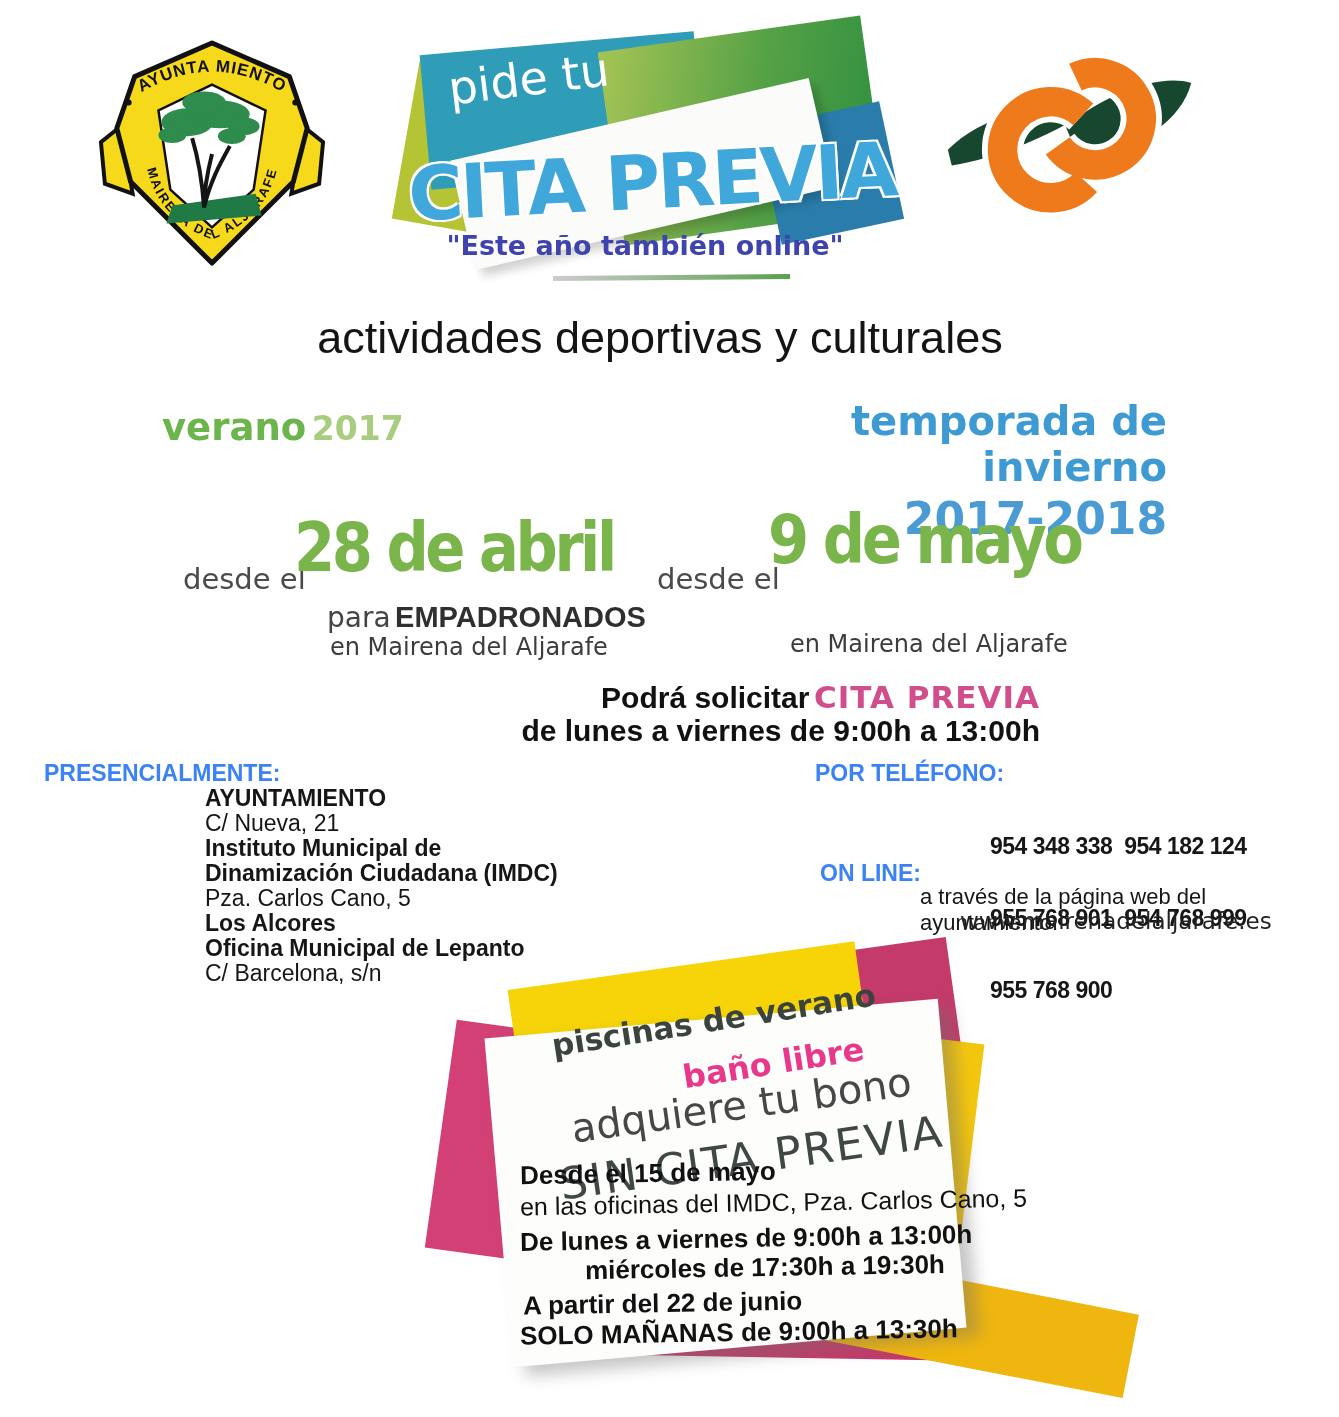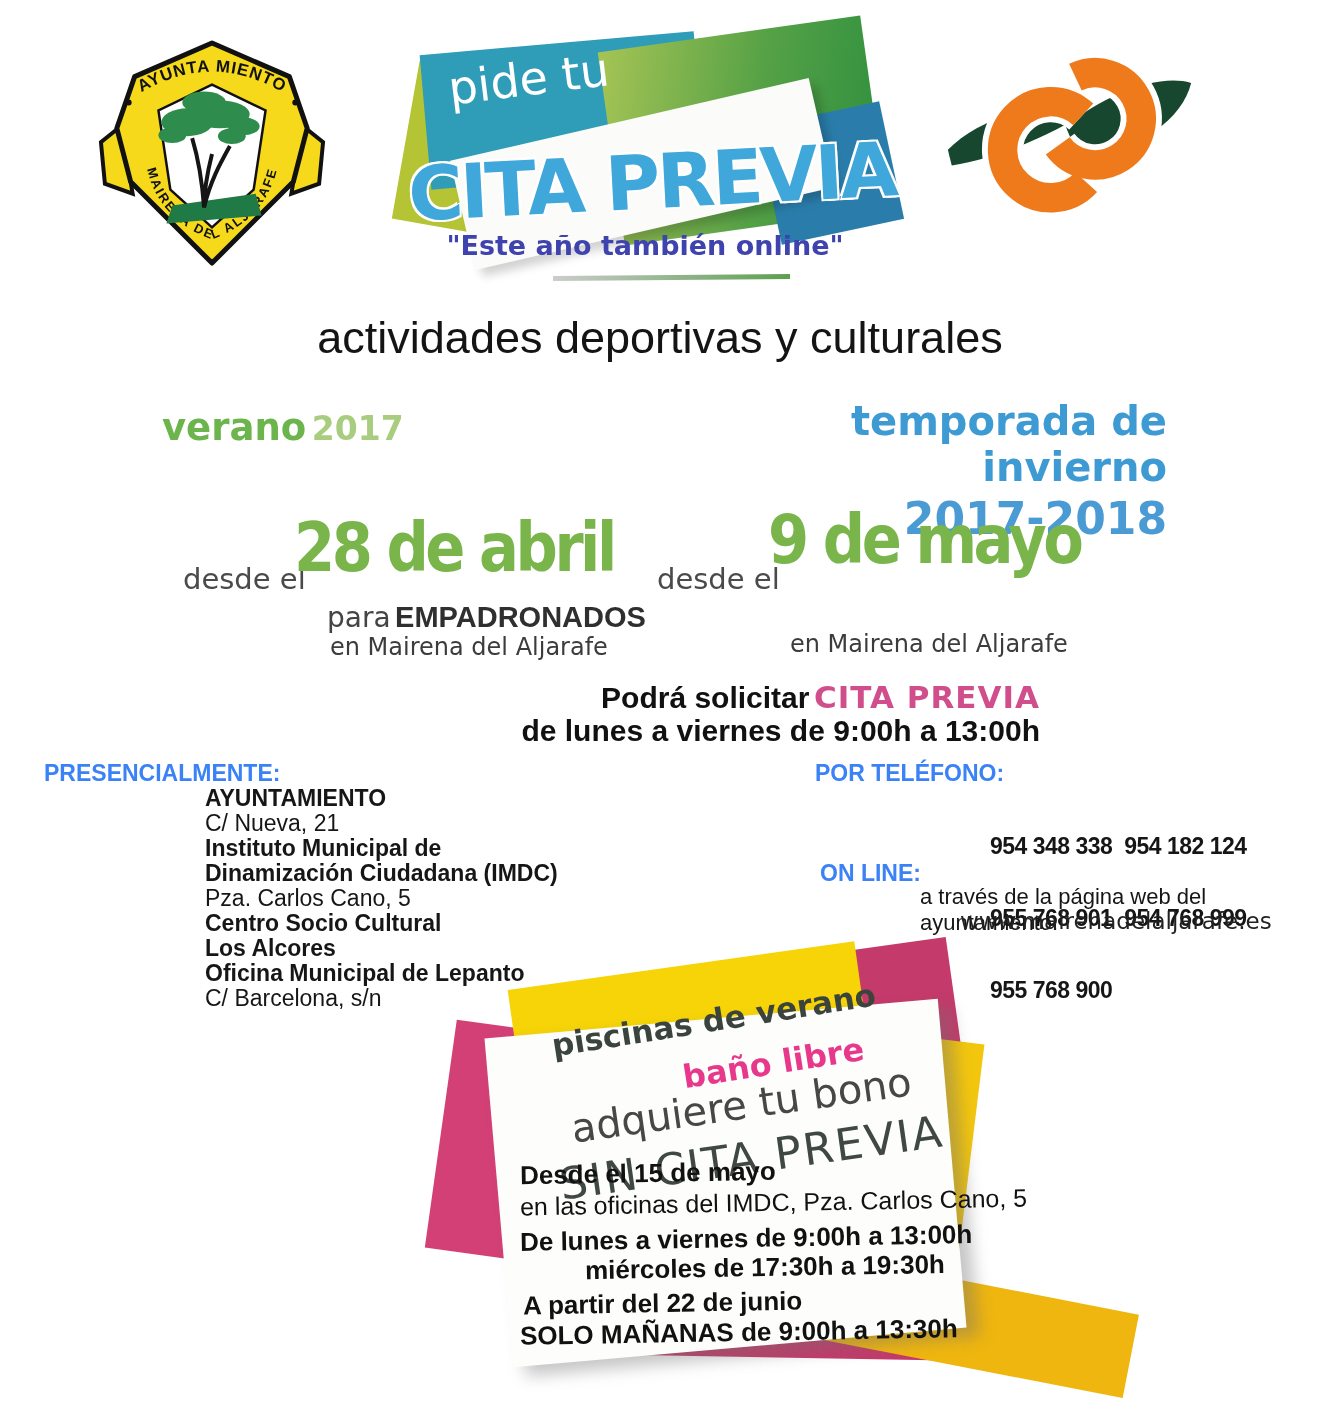--- a/index.html
+++ b/index.html
@@ -174,21 +174,20 @@
   </div>
   <div class="abs appt appt2">de lunes a viernes de 9:00h a 13:00h</div>
 
   <div class="abs heading" style="left:44px;top:760px;">PRESENCIALMENTE:</div>
   <div class="abs inperson-lines">
     <div class="b">AYUNTAMIENTO</div>
     <div>C/ Nueva, 21</div>
     <div class="b">Instituto Municipal de</div>
     <div class="b">Dinamización Ciudadana (IMDC)</div>
     <div>Pza. Carlos Cano, 5</div>
-    <div class="b">Centro Socio Cultural</div>
     <div class="b">Los Alcores</div>
     <div class="b">Oficina Municipal de Lepanto</div>
     <div>C/ Barcelona, s/n</div>
   </div>
 
   <div class="abs heading" style="left:815px;top:760px;">POR TELÉFONO:</div>
   <div class="abs phones">
     <div>954 348 338  954 182 124</div>
     <div>955 768 901  954 768 999</div>
     <div>955 768 900</div>

